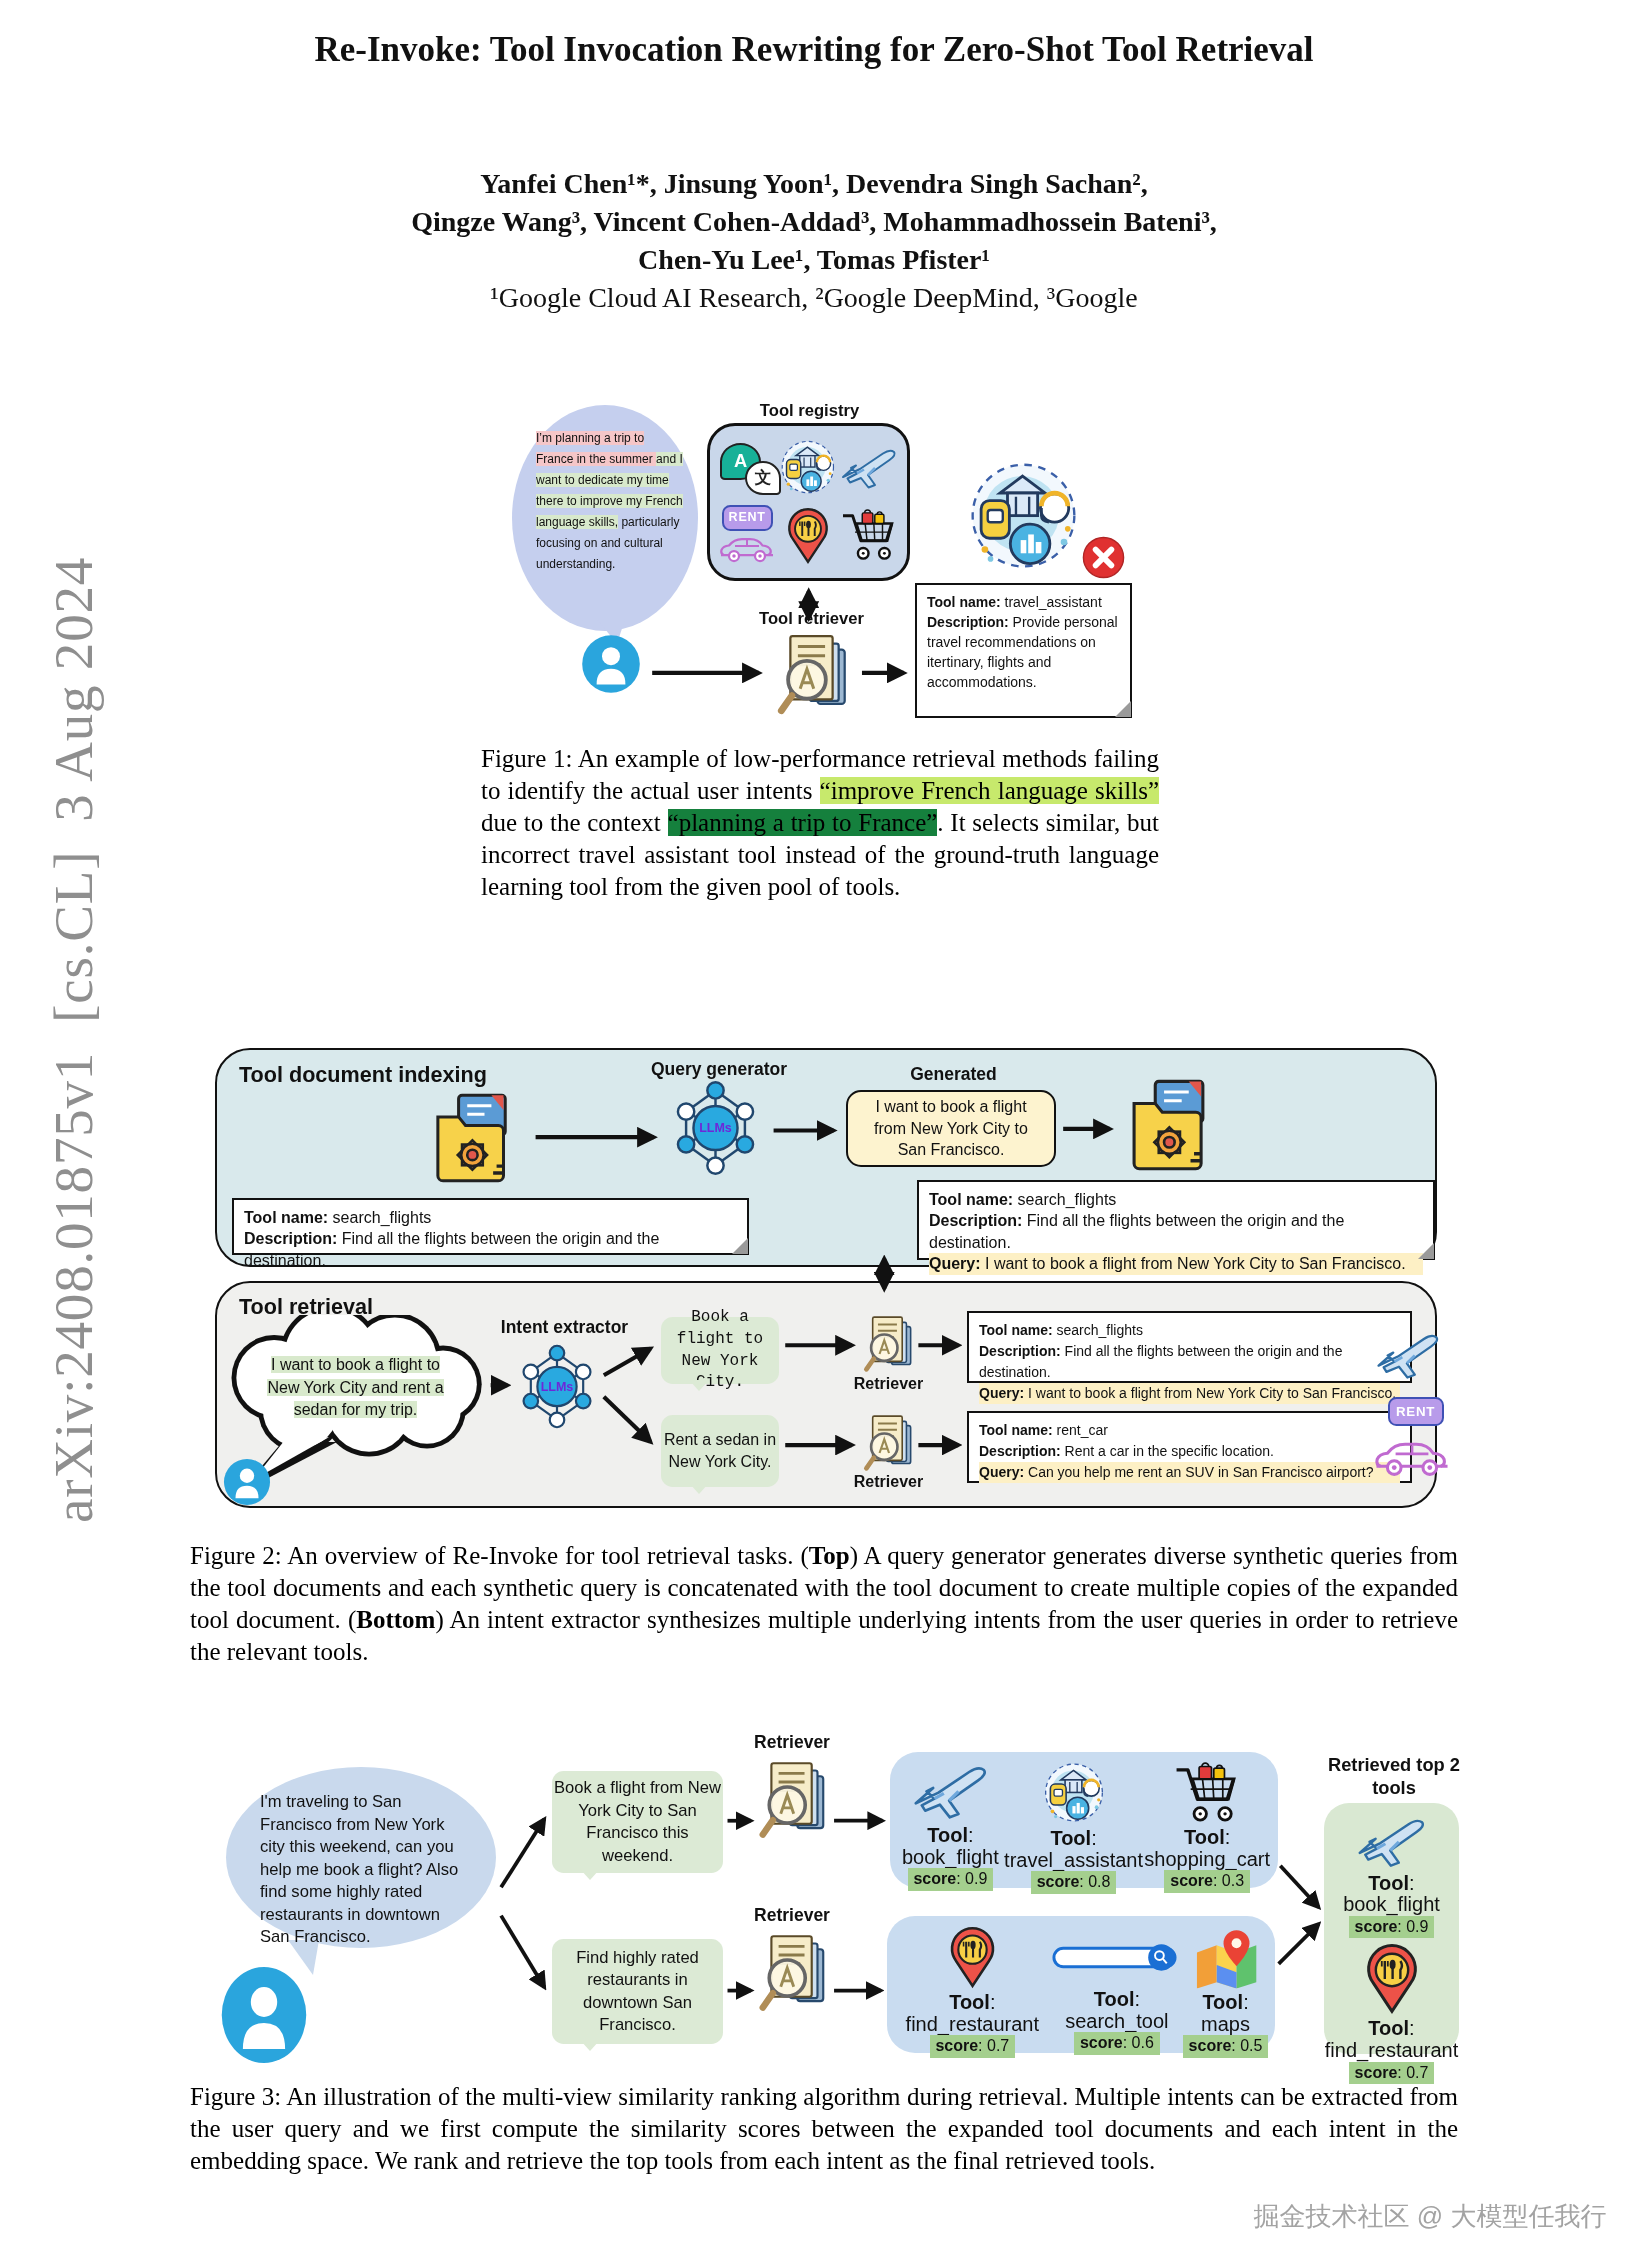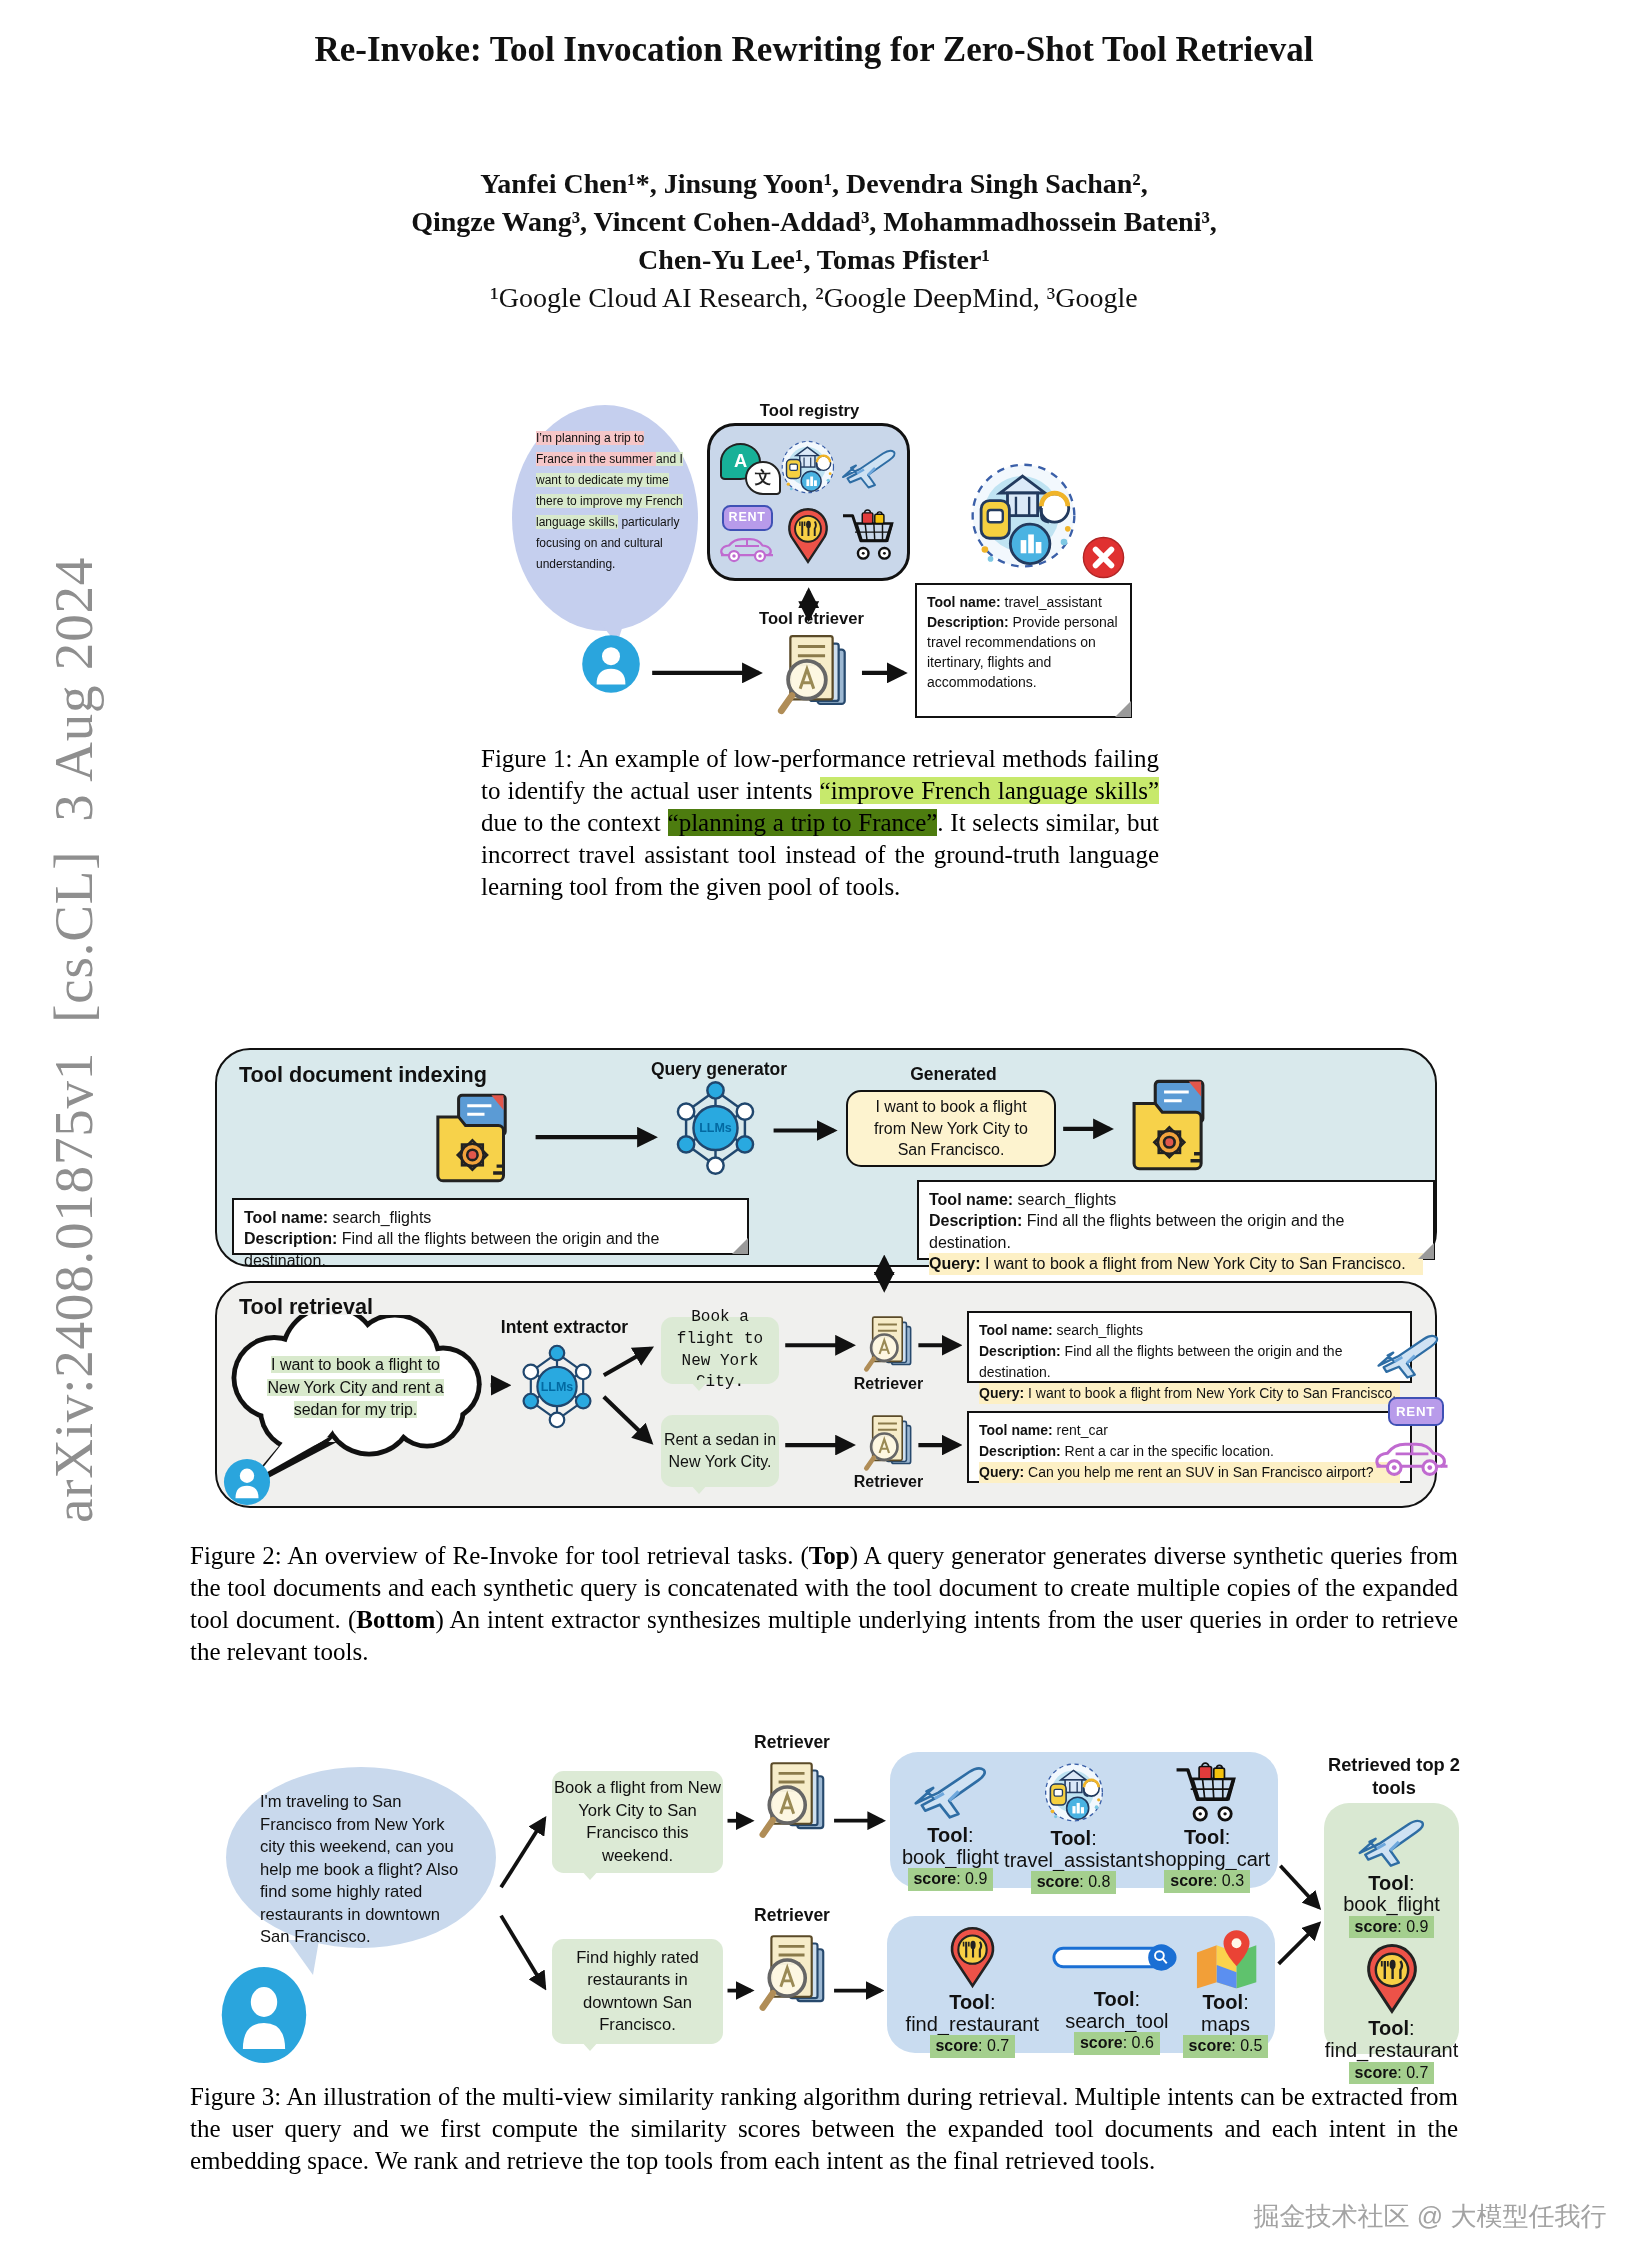--- a/index.html
+++ b/index.html
@@ -21,39 +21,39 @@
   .abs{position:absolute;}
   .lbl{font-weight:bold;text-align:center;}
   .note{position:absolute;background:#fff;border:2.5px solid #111;font-size:14px;line-height:20px;padding:6.7px 10px;}
   .note b{font-weight:bold;}
   .dogear::after{content:"";position:absolute;right:-0.8px;bottom:-0.8px;width:0;height:0;
     border-style:solid;border-width:0 0 16.6px 16.6px;border-color:transparent transparent #9a9a9a transparent;}
   .hl-yellow{background:#fdf0c5;}
   .hl-pink-soft{background:#f5c6c8;}
   .hl-green-soft{background:#d8e9cc;}
   .hl-green-cap{background:#c7e96c;}
-  .hl-pink-cap{background:#4d7c0f;}
+  .hl-pink-cap{background:#15803d;}
   .caption{position:absolute;font-family:"Liberation Serif",serif;font-size:25px;line-height:32px;
     text-align:justify;color:#000;}
   .score-badge{display:inline-block;background:#a4cf8e;padding:0 5.8px;font-size:16px;line-height:22.5px;}
   .tool-line{font-size:20px;line-height:21.6px;text-align:center;}
   .tool-line b,.score-badge b{font-weight:bold;}
 
   
   .ellipse-bubble{position:absolute;border-radius:50%;}
   .tri{position:absolute;width:0;height:0;border-style:solid;}
   .green-bubble{position:absolute;background:#dcead5;border-radius:11.7px;display:flex;align-items:center;
     justify-content:center;text-align:center;font-size:16px;line-height:21.6px;}
   .green-bubble .g-tail{position:absolute;left:28px;bottom:-16.6px;width:0;height:0;
     border:10px solid transparent;border-top:11.7px solid #dcead5;}
 
   
   .llm-wrap{position:absolute;}
   .llm-wrap .llm-label{position:absolute;left:0;top:0;width:100%;height:100%;display:flex;
-    align-items:center;justify-content:center;color:#0369a1;font-size:12.5px;font-weight:bold;}
+    align-items:center;justify-content:center;color:#6d28d9;font-size:12.5px;font-weight:bold;}
 
   
   .rent-badge{position:absolute;background:#b89bea;border:2.5px solid #3f51b5;border-radius:8.3px;
     color:#fff;font-weight:bold;text-align:center;letter-spacing:0.8px;}
 
   
   .ic-translate{position:relative;}
   .ic-translate .c1{position:absolute;left:0;top:0;width:37px;height:33px;background:#17b198;
     border:2.5px solid #222;border-radius:50% 50% 50% 12%;display:flex;align-items:center;justify-content:center;
     color:#fff;font-weight:bold;font-size:18.3px;}

